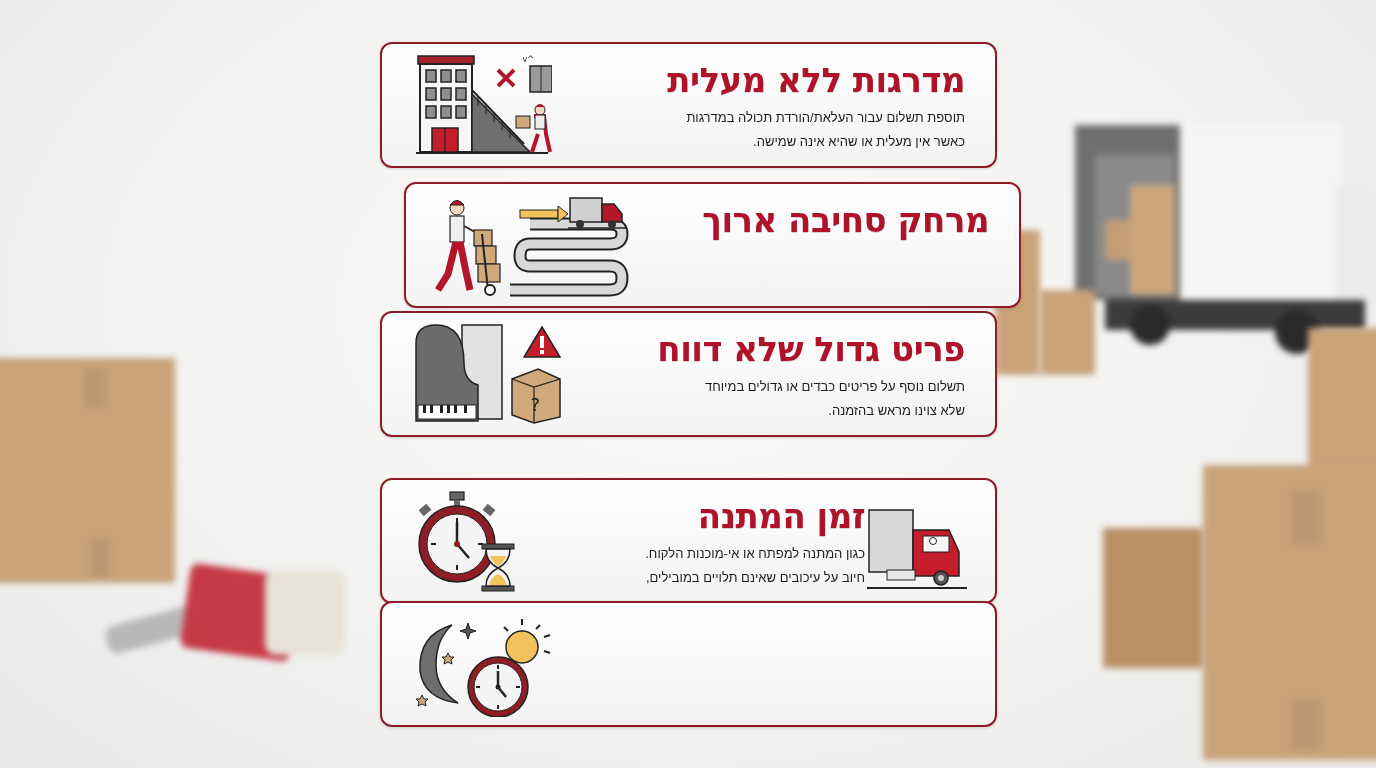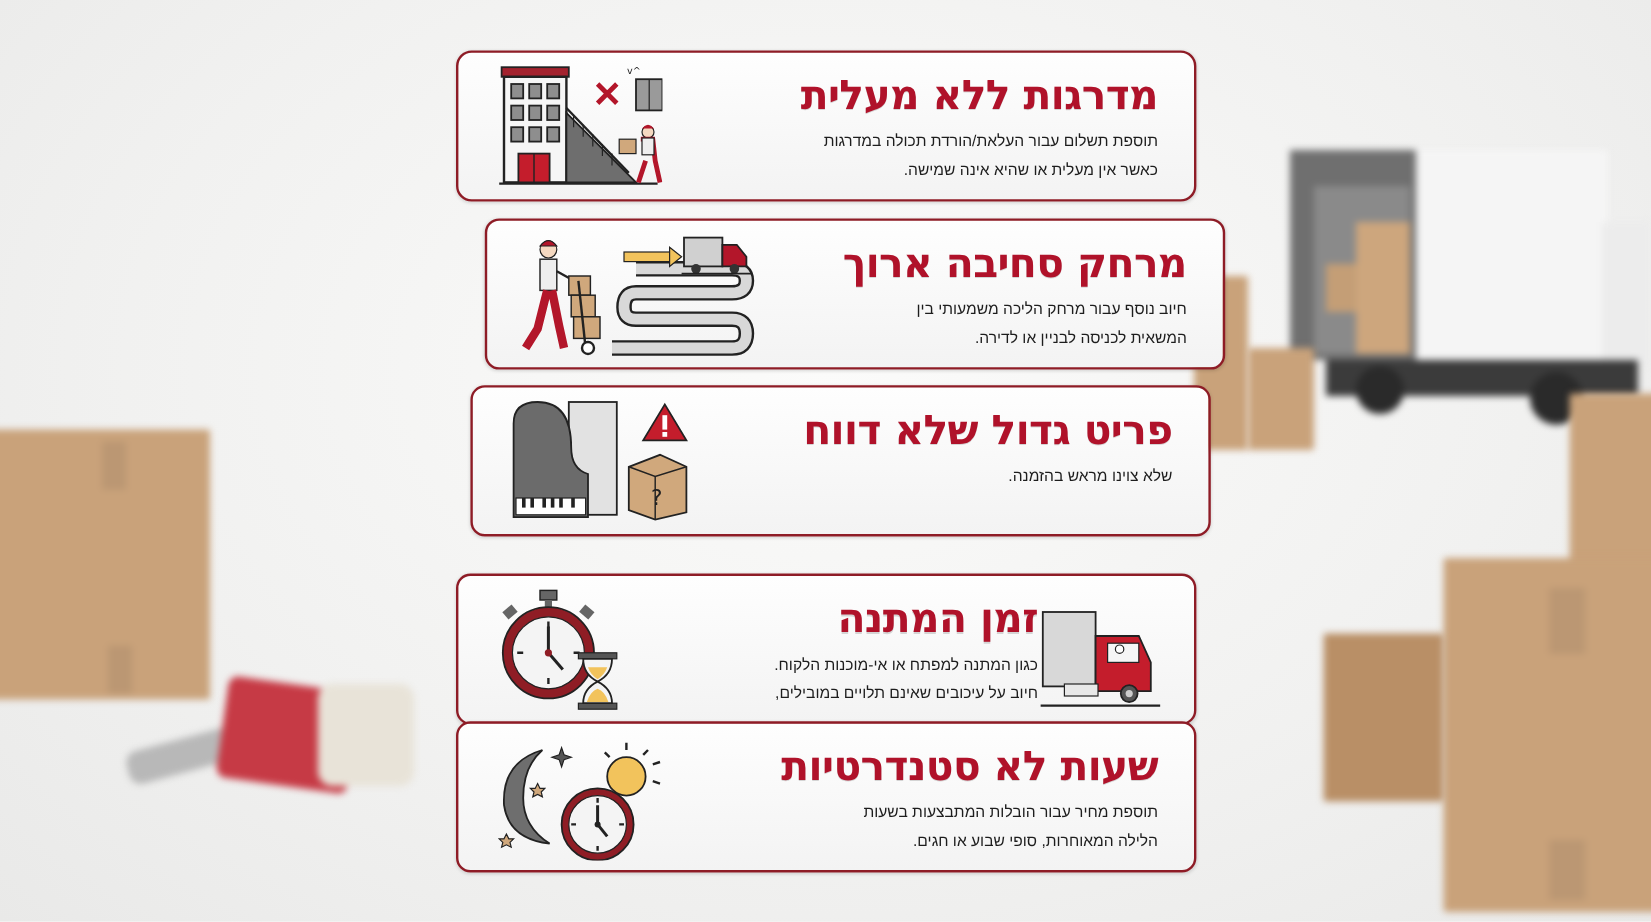--- a/index.html
+++ b/index.html
@@ -70,21 +70,21 @@
   <div class="blur box" style="left:1308px;top:328px;width:80px;height:150px;"></div>
   <div class="blur box" style="left:1203px;top:465px;width:185px;height:295px;">
     <div class="tape" style="left:88px;top:25px;width:30px;height:55px;"></div>
     <div class="tape" style="left:88px;top:235px;width:30px;height:50px;"></div>
   </div>
   <div class="blur box box-dark" style="left:1103px;top:528px;width:100px;height:140px;"></div>
 </div>
 
 <div class="cards">
 
-  <div class="card" style="top:0;border-radius:13px;">
+  <div class="card" style="top:0;">
     <div class="text">
       <div class="title">מדרגות ללא מעלית</div>
       <div class="desc">
         <div>תוספת תשלום עבור העלאת/הורדת תכולה במדרגות</div>
         <div>כאשר אין מעלית או שהיא אינה שמישה.</div>
       </div>
     </div>
     <svg class="icon" style="left:30px;top:8px;" width="140" height="106" viewBox="0 0 140 106">
       <rect x="6" y="4" width="56" height="8" fill="#a3222e" stroke="#222" stroke-width="1.5"></rect>
       <rect x="8" y="12" width="52" height="88" fill="#f6f6f6" stroke="#222" stroke-width="2"></rect>
@@ -119,24 +119,20 @@
       <path d="M123 55 Q128 49 133 55 Z" fill="#b3162a"></path>
       <rect x="104" y="64" width="14" height="12" fill="#d0a87c" stroke="#222" stroke-width="1"></rect>
       <path d="M122 64 L132 64 L134 82 L138 100 M126 82 L120 100" stroke="#b3162a" stroke-width="4" fill="none"></path>
       <rect x="123" y="63" width="10" height="14" fill="#eee" stroke="#222" stroke-width="1"></rect>
     </svg>
   </div>
 
   <div class="card" style="top:140px;margin-left:24px;">
     <div class="text">
       <div class="title">מרחק סחיבה ארוך</div>
-      <div class="desc">
-        <div>חיוב נוסף עבור מרחק הליכה משמעותי בין</div>
-        <div>המשאית לכניסה לבניין או לדירה.</div>
-      </div>
     </div>
     <svg class="icon" style="left:24px;top:10px;" width="200" height="104" viewBox="0 0 200 104">
       <path d="M80 96 L180 96 Q192 96 192 84 Q192 72 180 72 L100 72 Q90 72 90 62 Q90 50 100 50 L180 50 Q192 50 192 40 Q192 30 180 30 L100 30" fill="none" stroke="#222" stroke-width="13"></path>
       <path d="M80 96 L180 96 Q192 96 192 84 Q192 72 180 72 L100 72 Q90 72 90 62 Q90 50 100 50 L180 50 Q192 50 192 40 Q192 30 180 30 L100 30" fill="none" stroke="#d8d8d8" stroke-width="9"></path>
       <rect x="90" y="16" width="38" height="8" fill="#f2c35c" stroke="#222" stroke-width="1"></rect>
       <polygon points="128,12 138,20 128,28" fill="#f2c35c" stroke="#222" stroke-width="1"></polygon>
       <rect x="140" y="4" width="32" height="24" fill="#d0d0d0" stroke="#222" stroke-width="1.5"></rect>
       <path d="M172 10 L184 10 L192 20 L192 28 L172 28 Z" fill="#b3162a" stroke="#222" stroke-width="1.5"></path>
       <circle cx="150" cy="30" r="4" fill="#333"></circle>
         <circle cx="182" cy="30" r="4" fill="#333"></circle>
@@ -149,24 +145,25 @@
       <g fill="#d0a87c" stroke="#222" stroke-width="1.2">
         <rect x="44" y="36" width="18" height="16"></rect>
           <rect x="46" y="52" width="20" height="18"></rect>
           <rect x="48" y="70" width="22" height="18"></rect>
       </g>
       <line x1="52" y1="40" x2="58" y2="96" stroke="#222" stroke-width="2"></line>
       <circle cx="60" cy="96" r="5" fill="#fff" stroke="#222" stroke-width="2"></circle>
     </svg>
   </div>
 
-  <div class="card" style="top:279px;margin-left:12px;">
+  <div class="card" style="top:269px;">
     <div class="text">
       <div class="title">פריט גדול שלא דווח</div>
       <div class="desc">
+        <div>תשלום נוסף על פריטים כבדים או גדולים במיוחד</div>
         <div>שלא צוינו מראש בהזמנה.</div>
       </div>
     </div>
     <svg class="icon" style="left:30px;top:10px;" width="170" height="104" viewBox="0 0 170 104">
       <rect x="50" y="2" width="40" height="94" fill="#e2e2e2" stroke="#222" stroke-width="1.5"></rect>
       <path d="M4 20 Q4 2 24 2 Q52 2 52 40 Q52 58 66 62 L66 98 L4 98 Z" fill="#6b6b6b" stroke="#222" stroke-width="1.5"></path>
       <rect x="6" y="82" width="58" height="14" fill="#fff" stroke="#222" stroke-width="1"></rect>
       <g fill="#222">
           <rect x="11" y="82" width="3" height="8"></rect>
           <rect x="18" y="82" width="3" height="8"></rect>
@@ -221,27 +218,20 @@
       <circle cx="45" cy="56" r="3" fill="#8f1d25"></circle>
       <rect x="70" y="56" width="32" height="5" fill="#555" stroke="#222"></rect>
       <rect x="70" y="98" width="32" height="5" fill="#555" stroke="#222"></rect>
       <path d="M74 61 L98 61 Q98 74 86 80 Q98 86 98 98 L74 98 Q74 86 86 80 Q74 74 74 61 Z" fill="#f4f4f4" stroke="#222" stroke-width="1.5"></path>
       <path d="M78 68 L94 68 Q92 74 86 78 Q80 74 78 68 Z" fill="#f2c35c"></path>
       <path d="M77 97 Q80 88 86 86 Q92 88 95 97 Z" fill="#f2c35c"></path>
     </svg>
   </div>
 
   <div class="card" style="top:559px;">
-    <div class="text">
-      <div class="title">שעות לא סטנדרטיות</div>
-      <div class="desc">
-        <div>תוספת מחיר עבור הובלות המתבצעות בשעות</div>
-        <div>הלילה המאוחרות, סופי שבוע או חגים.</div>
-      </div>
-    </div>
     <svg class="icon" style="left:30px;top:10px;" width="140" height="104" viewBox="0 0 140 104">
       <path d="M40 12 Q6 22 8 58 Q12 86 46 90 Q24 76 24 52 Q24 26 40 12 Z" fill="#6e6e6e" stroke="#222" stroke-width="1.5"></path>
       <polygon points="56,10 58,16 64,18 58,20 56,26 54,20 48,18 54,16" fill="#555" stroke="#222" stroke-width="1"></polygon>
       <polygon points="36,40 38,44 42,44 39,47 40,51 36,49 32,51 33,47 30,44 34,44" fill="#d0a87c" stroke="#222" stroke-width="1"></polygon>
       <polygon points="10,82 12,86 16,86 13,89 14,93 10,91 6,93 7,89 4,86 8,86" fill="#d0a87c" stroke="#222" stroke-width="1"></polygon>
       <circle cx="110" cy="34" r="16" fill="#f2c35c" stroke="#222" stroke-width="1.5"></circle>
       <g stroke="#222" stroke-width="2">
           <line x1="110" y1="6" x2="110" y2="12"></line>
           <line x1="132" y1="24" x2="138" y2="22"></line>
           <line x1="132" y1="38" x2="138" y2="40"></line>

